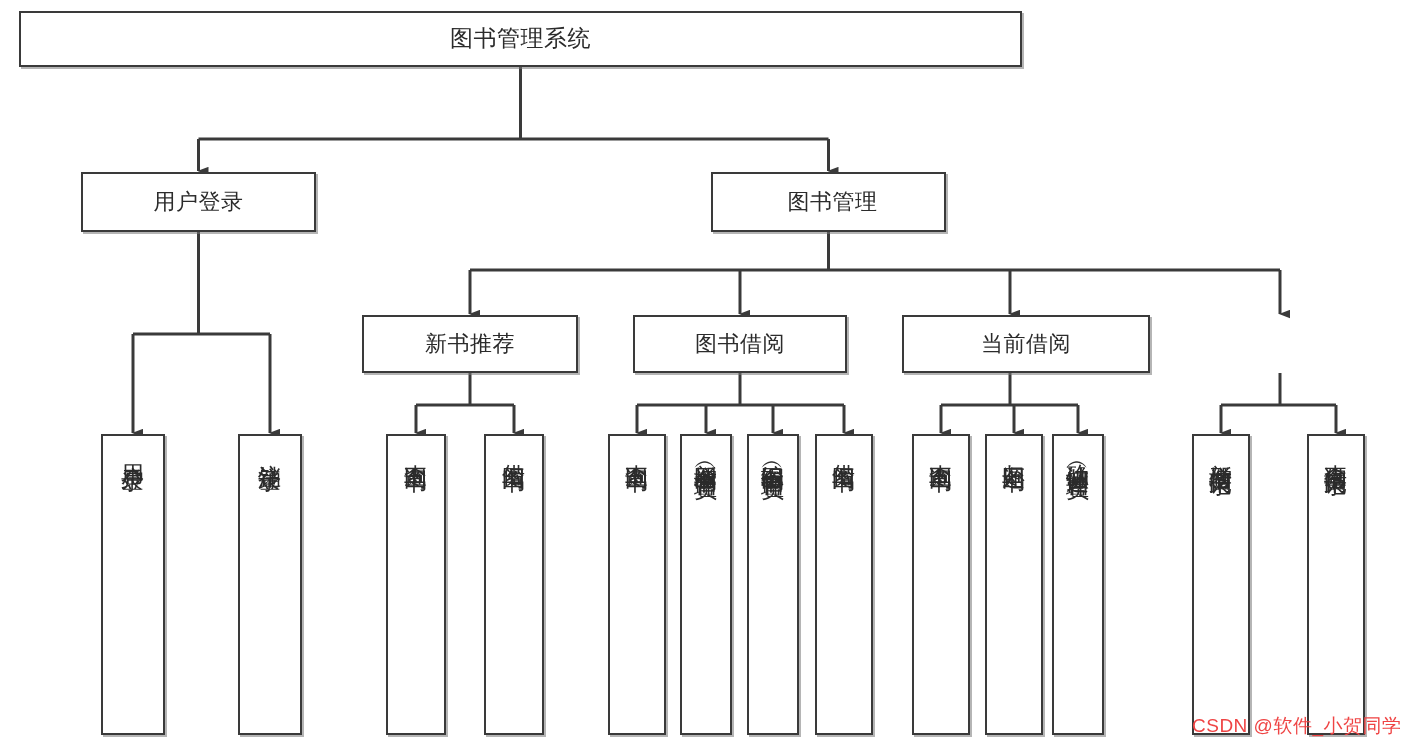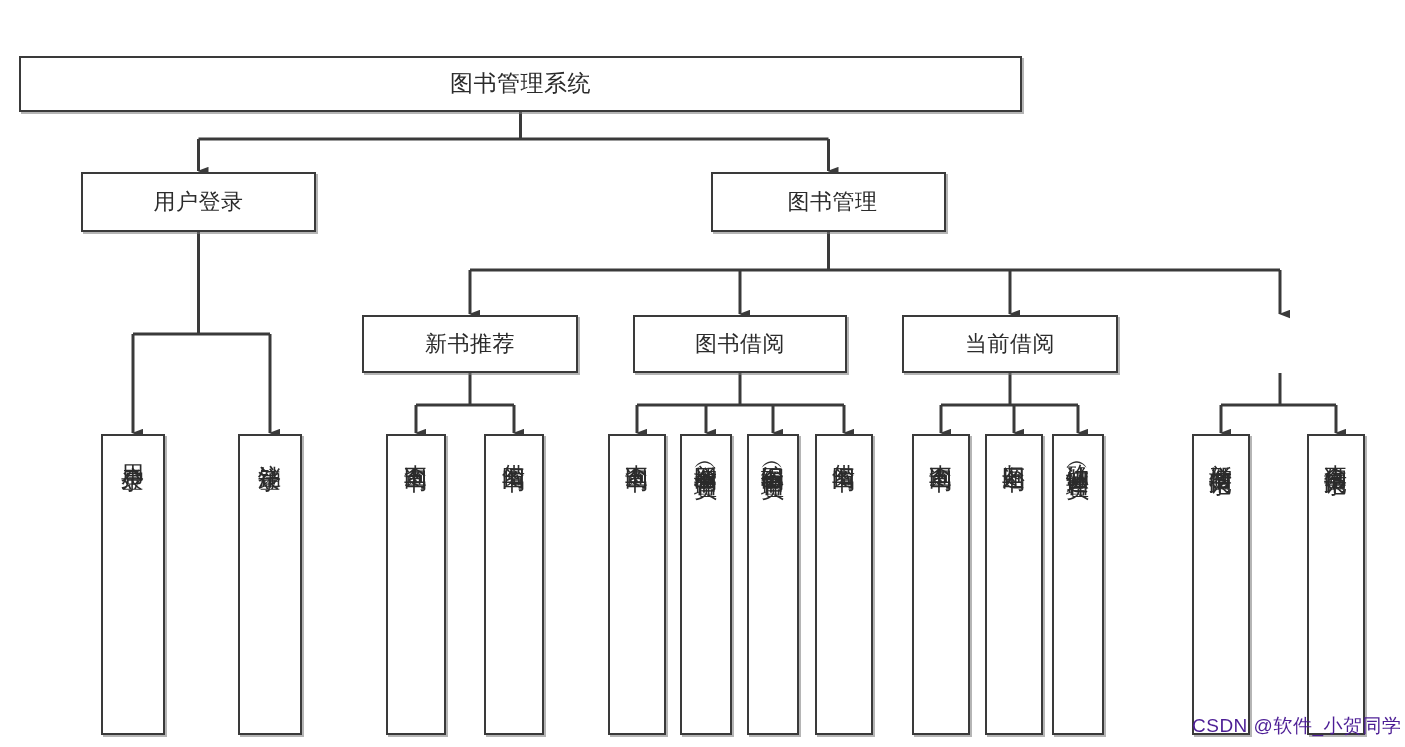--- a/index.html
+++ b/index.html
@@ -62,21 +62,21 @@
     writing-mode: vertical-rl;
     text-orientation: upright;
     font-size: 23px;
     line-height: 1.05;
     letter-spacing: 2px;
     white-space: nowrap;
   }
   .watermark {
     position: absolute;
     font-size: 19px;
-    color: #4c1d95;
+    color: #ef4444;
     letter-spacing: 0.5px;
     white-space: nowrap;
     z-index: 5;
     pointer-events: none;
   }
 </style>
 </head>
 <body>
 
 <div id="canvas">
@@ -117,36 +117,36 @@
         <path d="M1014,405 L1014,433" marker-end="url(#arrow)"></path>
         <path d="M1078,405 L1078,433" marker-end="url(#arrow)"></path>
         <path d="M1280,373 L1280,405"></path>
         <path d="M1221,405 L1336,405"></path>
         <path d="M1221,405 L1221,433" marker-end="url(#arrow)"></path>
         <path d="M1336,405 L1336,433" marker-end="url(#arrow)"></path>
       </g>
   </svg>
 
   <div class="watermark" style="left:1192px; top:713px;">CSDN @软件_小贺同学</div>
-<div class="node horiz root" style="left: 19px; top: 11px; width: 1003px; height: 56px; margin-top: 45px;">
+<div class="node horiz root" style="left: 19px; top: 11px; width: 1003px; height: 56px;">
       <span class="label">图书管理系统</span>
     </div>
     <div class="node horiz" style="left: 81px; top: 172px; width: 235px; height: 60px;">
       <span class="label">用户登录</span>
     </div>
     <div class="node horiz" style="left: 711px; top: 172px; width: 235px; height: 60px; padding-left: 8px;">
       <span class="label">图书管理</span>
     </div>
     <div class="node horiz" style="left: 633px; top: 315px; width: 214px; height: 58px;">
       <span class="label">图书借阅</span>
     </div>
     <div class="node horiz" style="left: 362px; top: 315px; width: 216px; height: 58px;">
       <span class="label">新书推荐</span>
     </div>
-    <div class="node horiz" style="left: 902px; top: 315px; width: 216px; height: 58px;">
+    <div class="node horiz" style="left: 902px; top: 315px; width: 248px; height: 58px;">
       <span class="label">当前借阅</span>
     </div>
     <div class="node vert" style="left: 101px; top: 434px; width: 64px; height: 301px;">
       <span class="label">用户登录</span>
     </div>
     <div class="node vert" style="left: 238px; top: 434px; width: 64px; height: 301px;">
       <span class="label">注销登录</span>
     </div>
     <div class="node vert" style="left: 386px; top: 434px; width: 60px; height: 301px;">
       <span class="label">查询图书</span>

